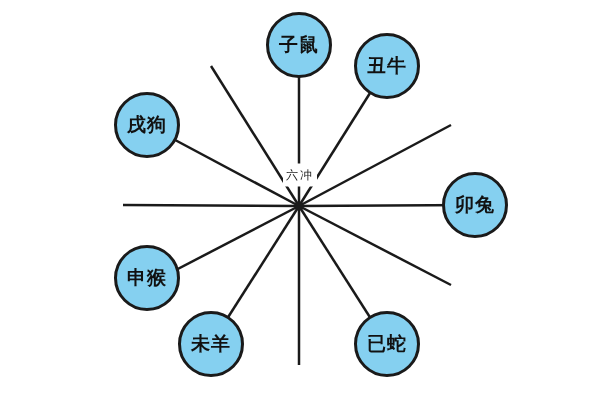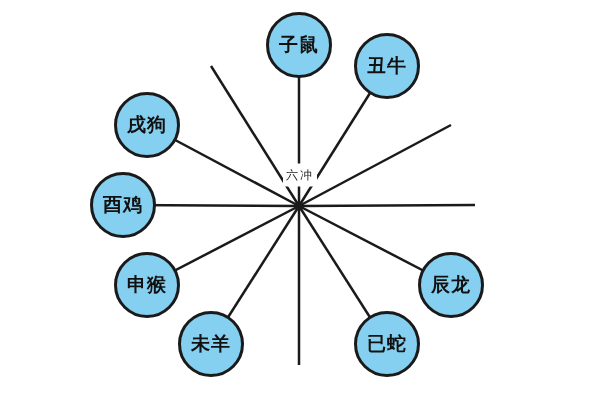--- a/index.html
+++ b/index.html
@@ -89,32 +89,29 @@
   </svg>
 
   <span class="center-label">六冲</span>
 
   <div class="node" style="left:266px; top:12px;">
     <span class="node-label">子鼠</span>
   </div>
   <div class="node" style="left:354px; top:33px;">
     <span class="node-label">丑牛</span>
   </div>
-  <div class="node" style="left:418px; top:252px;">
-    <span class="node-label">辰龙</span>
+  <div class="node" style="left:442px; top:172px;">
+    <span class="node-label">卯兔</span>
   </div>
   <div class="node" style="left:354px; top:311px;">
     <span class="node-label">已蛇</span>
   </div>
   <div class="node" style="left:178px; top:311px;justify-content:center;">
     <span class="node-label">未羊</span>
   </div>
-  <div class="node" style="left:114px; top:252px;">
+  <div class="node" style="left:114px; top:245px;">
     <span class="node-label">申猴</span>
-  </div>
-  <div class="node" style="left:90px;  top:172px;">
-    <span class="node-label">酉鸡</span>
   </div>
   <div class="node" style="left:114px; top:92px;">
     <span class="node-label">戌狗</span>
   </div>
 
 </div>
 
 </body></html>

